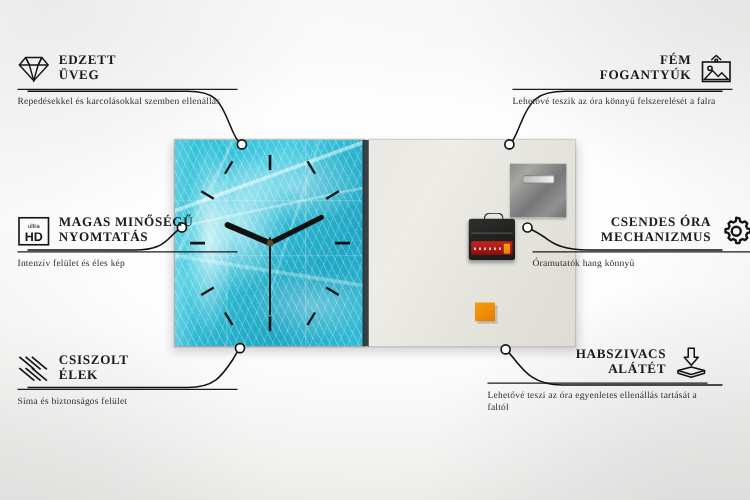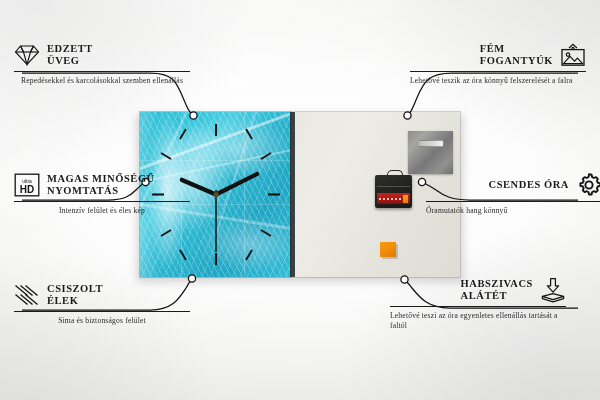--- a/index.html
+++ b/index.html
@@ -86,25 +86,25 @@
   
   .connectors{position:absolute;inset:0;pointer-events:none;}
 
   
   .feat{position:absolute;width:176px;}
   .feat-head{display:flex;align-items:center;gap:7px;}
   .feat.right .feat-head{justify-content:flex-end;}
   .feat-title{font-family:Liberation Serif, serif;font-weight:700;
     font-size:10.5px;line-height:12.5px;letter-spacing:0.55px;color:#1a1a1a;text-transform:uppercase;}
   .feat.left .feat-title{text-align:left;}
-  .feat.right .feat-title{}
+  .feat.right .feat-title{text-align:right;}
   .feat-rule{height:1.3px;background:#1b1b1b;margin-top:3px;width:100%;}
   .feat-sub{font-family:"Liberation Serif", serif;font-size:7.6px;line-height:10px;
     color:#2a2a2a;margin-top:3.5px;letter-spacing:0.18px;}
-  .feat.left .feat-sub{text-align:center;}
+  .feat.left .feat-sub{text-align:left;}
   .feat.right .feat-sub{}
   .feat-icon{width:26px;height:26px;flex:0 0 26px;display:flex;align-items:center;justify-content:center;}
   .feat-icon svg{display:block;}
 
   .f-tl{left:14px;top:42px;}
   .f-ml{left:14px;top:172px;}
   .f-bl{left:14px;top:282px;}
   .f-tr{left:410px;top:42px;}
   .f-mr{left:426px;top:172px;}
   .f-br{left:390px;top:277px;}
@@ -275,21 +275,21 @@
         </svg>
       </span>
     </div>
     <div class="feat-rule"></div>
     <div class="feat-sub">Lehetővé teszik az óra könnyű felszerelését a falra</div>
   </div>
 
   <div class="feat right f-mr">
     <div class="feat-head">
       <span class="feat-title">
-        <span>CSENDES ÓRA</span><br>
+        <span>CSENDES ÓRA</span><br><span>MECHANIZMUS</span>
       </span>
       <span class="feat-icon">
         <svg width="26" height="26" viewBox="0 0 26 26" fill="none" stroke="#141414" stroke-width="1.9">
           <path d="M13,2.2 l2.6,0.5 0.4,2.2 1.9,1.1 2.1,-0.9 1.8,1.8 -0.9,2.1 1.1,1.9 2.2,0.4 0,2.6 -2.2,0.4 -1.1,1.9 0.9,2.1 -1.8,1.8 -2.1,-0.9 -1.9,1.1 -0.4,2.2 -2.6,0 -0.4,-2.2 -1.9,-1.1 -2.1,0.9 -1.8,-1.8 0.9,-2.1 -1.1,-1.9 -2.2,-0.4 0,-2.6 2.2,-0.4 1.1,-1.9 -0.9,-2.1 1.8,-1.8 2.1,0.9 1.9,-1.1 0.4,-2.2 Z" stroke-linejoin="round"></path>
           <circle cx="13" cy="13" r="3.6"></circle>
         </svg>
       </span>
     </div>
     <div class="feat-rule"></div>
     <div class="feat-sub">Óramutatók hang könnyű</div>

